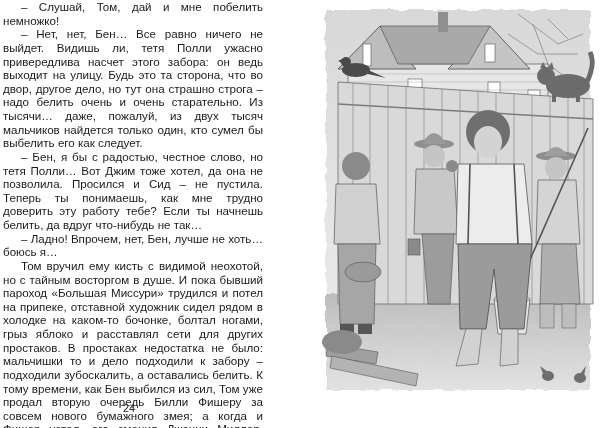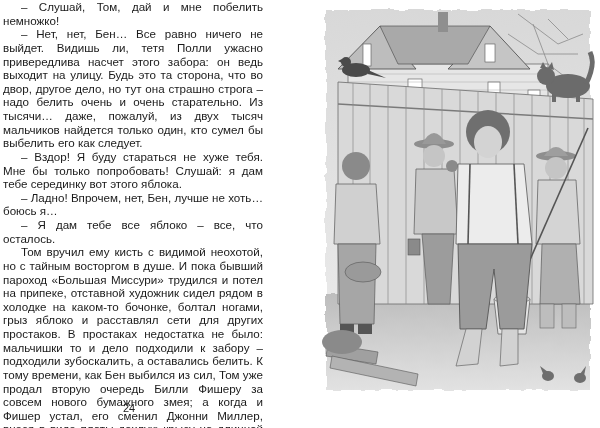--- a/index.html
+++ b/index.html
@@ -23,23 +23,22 @@
   .illustration svg { width: 100%; height: 100%; display: block; }
 </style>
 </head>
 <body>
 
 <div class="page">
 
   <div class="text-col">
     <p class="ind">– Слушай, Том, дай и мне побелить немножко!</p>
     <p class="ind">– Нет, нет, Бен… Все равно ничего не выйдет. Видишь ли, тетя Полли ужасно привередлива насчет этого забора: он ведь выходит на улицу. Будь это та сторона, что во двор, другое дело, но тут она страш­но строга – надо белить очень и очень старательно. Из тысячи… даже, пожалуй, из двух тысяч мальчиков найдется только один, кто сумел бы выбелить его как следует.</p>
-    <p class="ind">– Вздор! Я буду стараться не хуже тебя. Мне бы только попробовать! Слушай: я дам тебе серединку вот этого яблока.</p>
+    <p class="ind">– Бен, я бы с радостью, честное слово, но тетя Полли… Вот Джим тоже хотел, да она не позволи­ла. Просился и Сид – не пустила. Теперь ты пони­маешь, как мне трудно доверить эту работу тебе? Если ты начнешь белить, да вдруг что-нибудь не так…</p>
     <p class="ind">– Ладно! Впрочем, нет, Бен, лучше не хоть… боюсь я…</p>
-    <p class="ind">– Я дам тебе все яблоко – все, что осталось.</p>
     <p class="ind last-open">Том вручил ему кисть с видимой неохотой, но с тайным восторгом в душе. И пока бывший паро­ход «Большая Миссури» трудился и потел на при­пеке, отставной художник сидел рядом в холодке на каком-то бочонке, болтал ногами, грыз яблоко и рас­ставлял сети для других простаков. В простаках не­достатка не было: мальчишки то и дело подходили к забору – подходили зубоскалить, а оставались бе­лить. К тому времени, как Бен выбился из сил, Том уже продал вторую очередь Билли Фишеру за совсем нового бумажного змея; а когда и Фишер устал, его сменил Джонни Миллер, внеся в виде платы дохлую крысу на длинной веревочке, чтобы удобнее было</p>
   </div>
 
   <div class="page-number">24</div>
 
   <div class="illustration">
     <svg viewBox="0 0 280 393" xmlns="http://www.w3.org/2000/svg">
       <defs>
         <filter id="rough" x="-5%" y="-5%" width="110%" height="110%">
           <feTurbulence type="fractalNoise" baseFrequency="0.08" numOctaves="2" seed="3" result="n"></feTurbulence>

